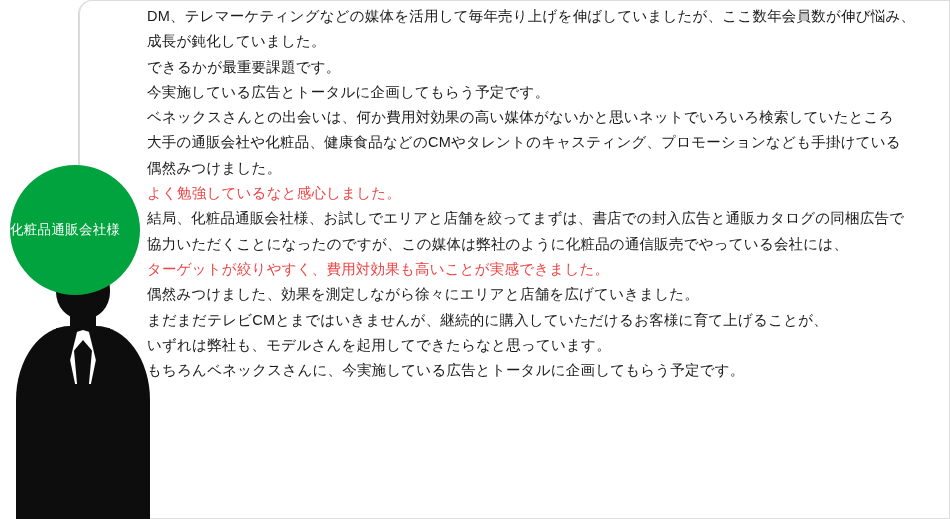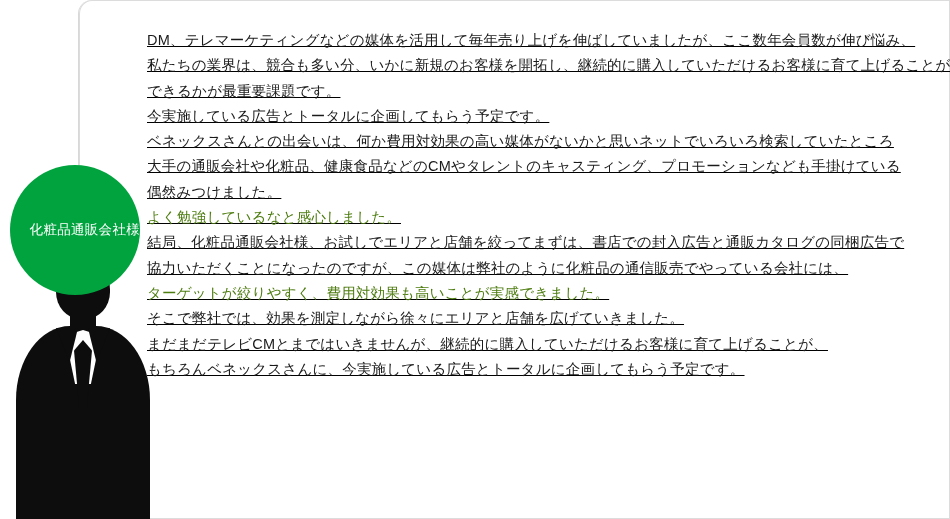--- a/index.html
+++ b/index.html
@@ -28,34 +28,33 @@
     border-right: none;
     border-bottom: none;
     box-sizing: border-box;
     border-radius: 14px 0 0 14px;
     box-shadow: 0 0 0 1px #dcdcdc inset;
   }
 
   .card-inner {
     position: absolute;
     left: 68px;
-    top: 28px;
+    top: 4px;
     width: 782px;
-    text-decoration: underline;
   }
 
   .line {
     font-size: 14.5px;
     line-height: 25.3px;
     color: #1a1a1a;
     letter-spacing: 0.2px;
     white-space: nowrap;
   }
   .line.red {
-    color: #4d7c0f;
+    color: #ef4444;
   }
 
   
   .person {
     position: absolute;
     left: 0px;
     top: 158px;
     width: 200px;
     height: 361px;
   }
@@ -126,47 +125,48 @@
   .bubble {
     position: absolute;
     left: 10px;
     top: 165px;
     width: 130px;
     height: 130px;
     border-radius: 50%;
     background: #00a33e;
     display: flex;
     align-items: center;
-    justify-content: flex-end;
+    justify-content: flex-start;
   }
   .bubble-label {
     color: #ffffff;
     font-size: 13.5px;
     letter-spacing: 0.3px;
     white-space: nowrap;
   }
 </style>
 </head>
 <body>
 
 <div class="card">
   <div class="card-inner">
     <div class="line">DM、テレマーケティングなどの媒体を活用して毎年売り上げを伸ばしていましたが、ここ数年会員数が伸び悩み、</div>
-    <div class="line">私たちの業界は、競合も多い分、いかに新規のお客様を開拓し、継続的に購入していただけるお客様に育て上げることが</div>
+    <div class="line">成長が鈍化していました。</div>
     <div class="line">できるかが最重要課題です。</div>
     <div class="line">今実施している広告とトータルに企画してもらう予定です。</div>
     <div class="line">ベネックスさんとの出会いは、何か費用対効果の高い媒体がないかと思いネットでいろいろ検索していたところ</div>
     <div class="line">大手の通販会社や化粧品、健康食品などのCMやタレントのキャスティング、プロモーションなども手掛けている</div>
     <div class="line">偶然みつけました。</div>
     <div class="line red">よく勉強しているなと感心しました。</div>
     <div class="line">結局、化粧品通販会社様、お試しでエリアと店舗を絞ってまずは、書店での封入広告と通販カタログの同梱広告で</div>
     <div class="line">協力いただくことになったのですが、この媒体は弊社のように化粧品の通信販売でやっている会社には、</div>
     <div class="line red">ターゲットが絞りやすく、費用対効果も高いことが実感できました。</div>
-    <div class="line">そこで弊社では、効果を測定しながら徐々にエリアと店舗を広げていきました。</div>
+    <div class="line">偶然みつけました、効果を測定しながら徐々にエリアと店舗を広げていきました。</div>
     <div class="line">まだまだテレビCMとまではいきませんが、継続的に購入していただけるお客様に育て上げることが、</div>
+    <div class="line">いずれは弊社も、モデルさんを起用してできたらなと思っています。</div>
     <div class="line">もちろんベネックスさんに、今実施している広告とトータルに企画してもらう予定です。</div>
   </div>
 </div>
 
 <div class="person">
   <div class="head"></div>
   <div class="neck"></div>
   <div class="body"></div>
   <div class="shirt"></div>
   <div class="collar-l"></div>

